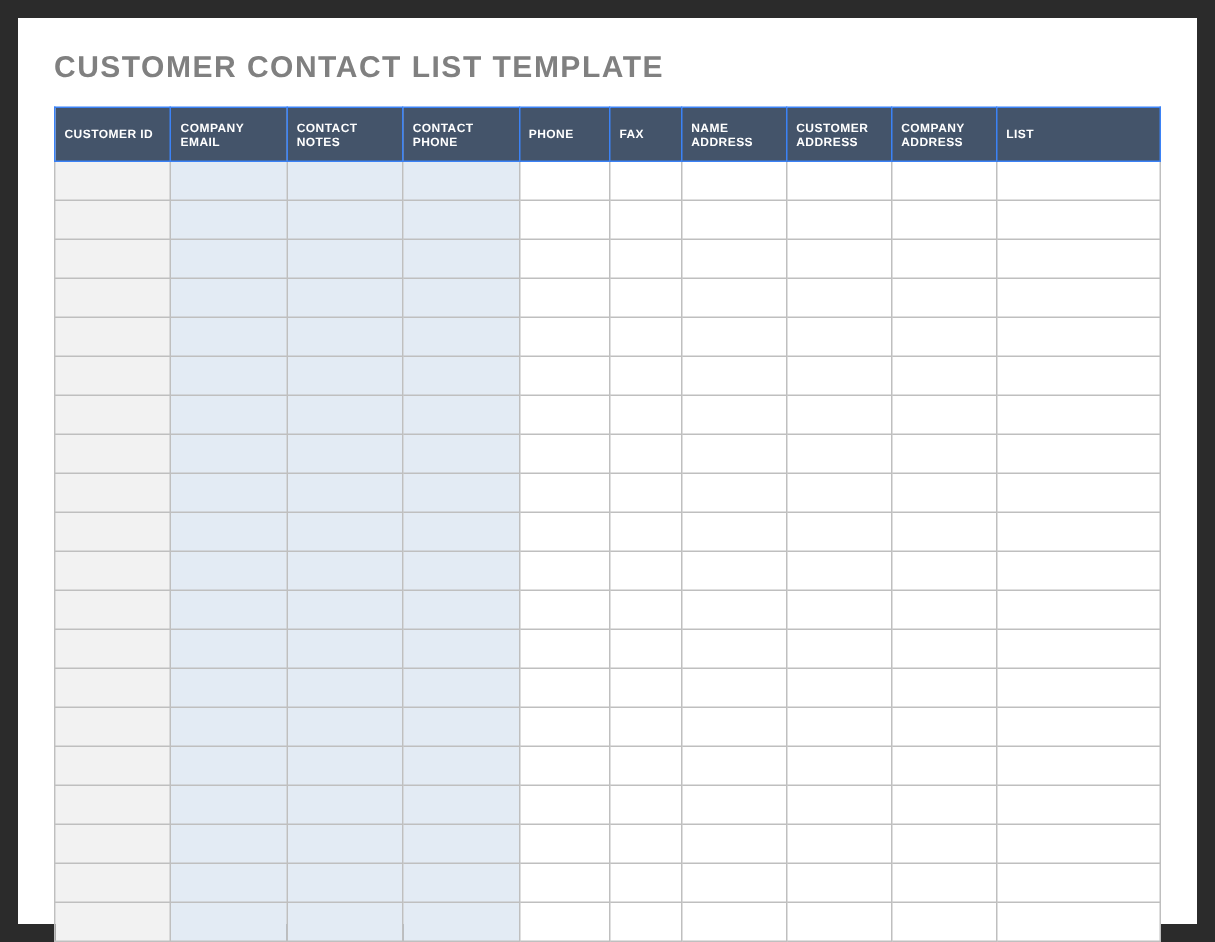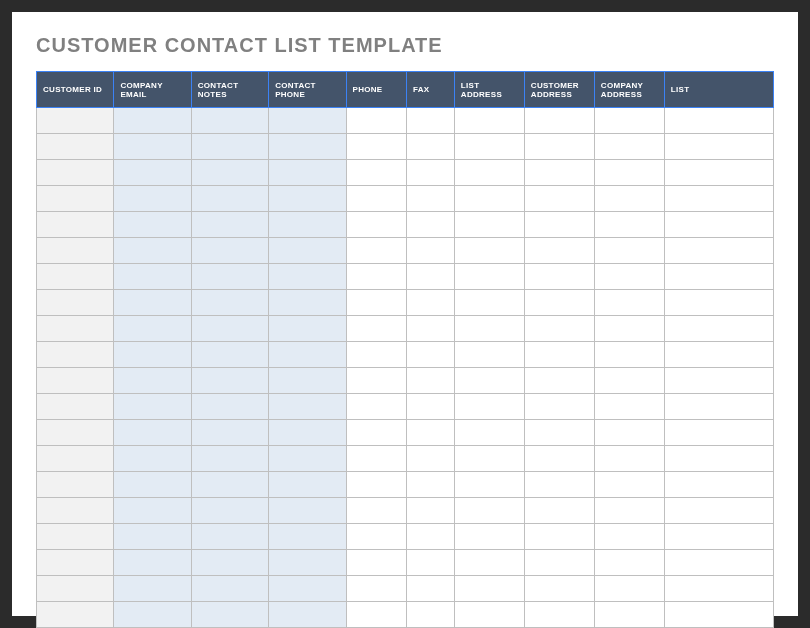--- a/index.html
+++ b/index.html
@@ -79,21 +79,21 @@
         <col class="c-notes">
     </colgroup>
     <thead>
       <tr>
         <th>CUSTOMER ID</th>
         <th>COMPANY EMAIL</th>
         <th>CONTACT NOTES</th>
         <th>CONTACT PHONE</th>
         <th>PHONE</th>
         <th>FAX</th>
-        <th>LIST ADDRESS</th>
+        <th>NAME ADDRESS</th>
         <th>CUSTOMER ADDRESS</th>
         <th>COMPANY ADDRESS</th>
         <th>LIST</th>
       </tr>
     </thead>
     <tbody id="table-body">
         <tr>
           <td class="col-id"></td>
           <td class="col-company"></td>
           <td class="col-contact"></td>

